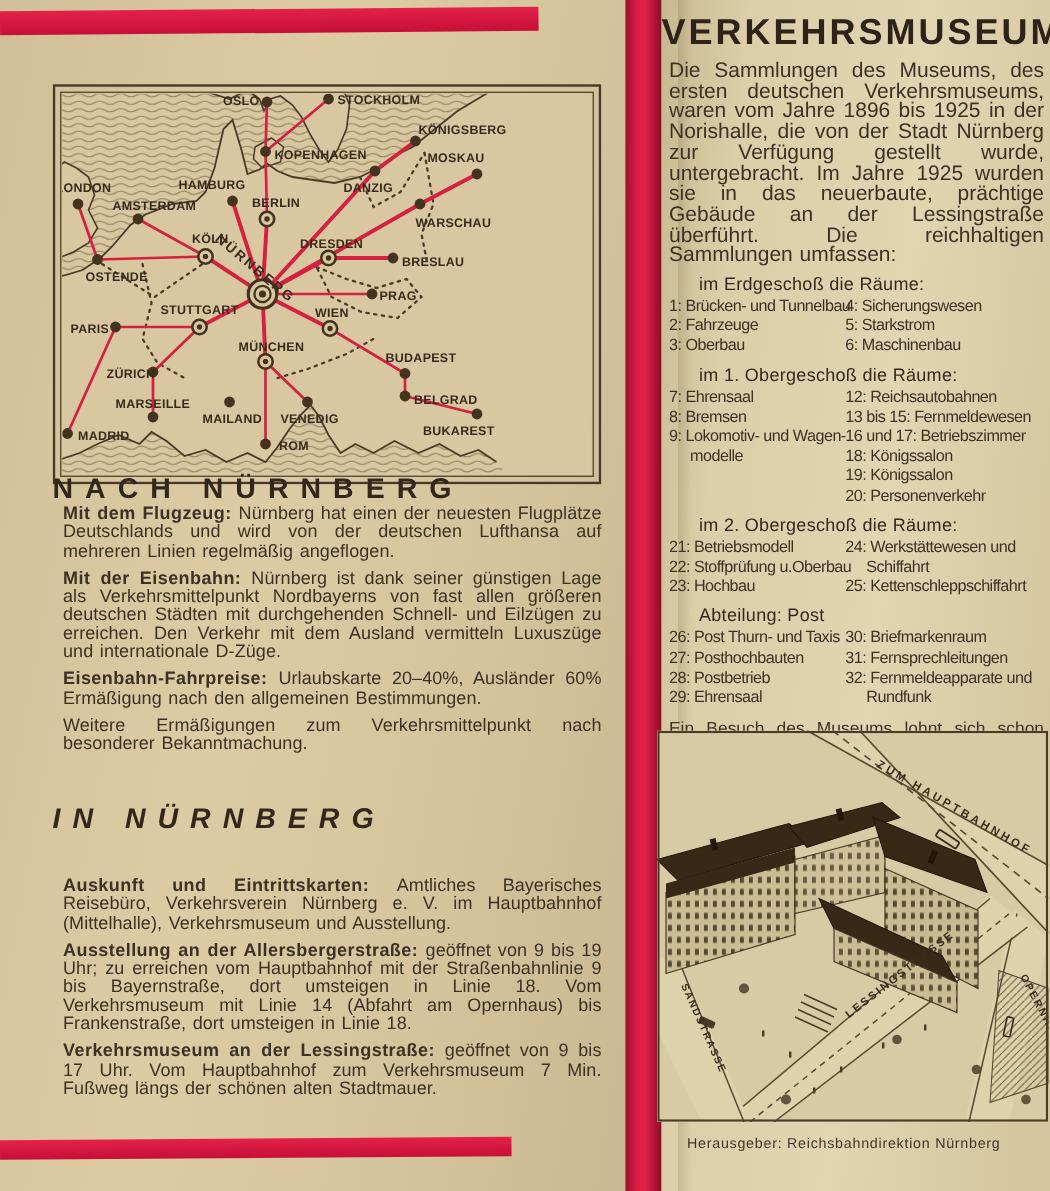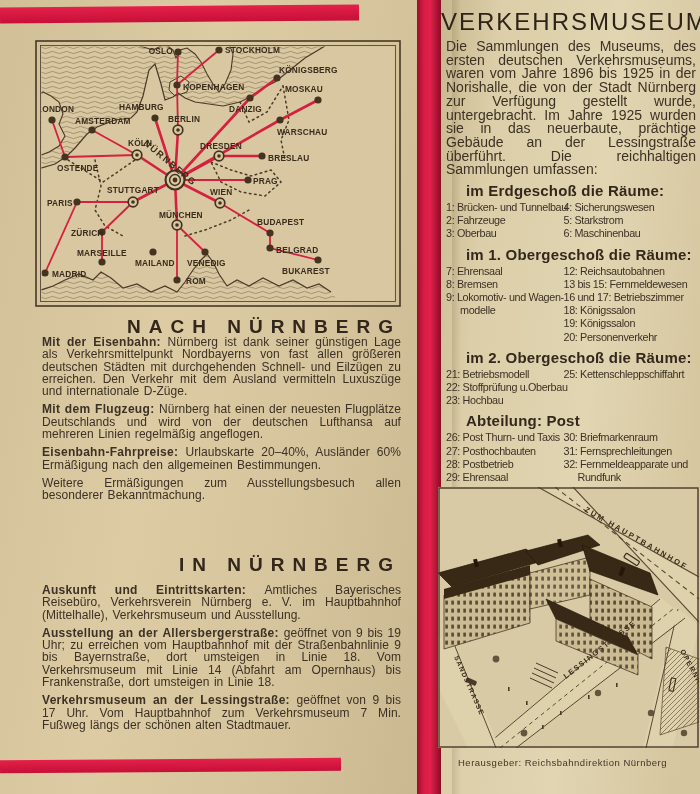--- a/index.html
+++ b/index.html
@@ -12,28 +12,28 @@
   .sheet{position:absolute;inset:0;}
 
   
   .page-left{
     position:absolute;left:0;top:0;width:417px;height:794px;
     background:linear-gradient(100deg,#d0bf97 0%,#dccba3 40%,#d5c49c 70%,#c9b890 100%);
   }
   .stripe{position:absolute;background:linear-gradient(180deg,#e42149,#c60f38);}
   .stripe-top{left:0;top:6px;width:359px;height:16px;transform:rotate(-.5deg);}
   .stripe-bottom{left:0;top:759px;width:341px;height:13px;transform:rotate(-.4deg);}
-  .map-frame{position:absolute;left:35px;top:40px;width:366px;height:230px;text-align:right;}
+  .map-frame{position:absolute;left:35px;top:56px;width:366px;height:230px;text-align:right;}
   .map-frame svg{display:block;}
   .head-left{
-    position:absolute;left:35px;width:366px;margin:0;text-align:right;
+    position:absolute;left:35px;width:366px;margin:0;text-align:left;
     font-weight:bold;color:#33271c;letter-spacing:8px;font-size:19px;white-space:nowrap;
   }
   #head-nach{top:316px;}
-  #head-in{top:554px;}
+  #head-in{top:536px;font-style:italic;}
   .textcol{
     position:absolute;left:42px;width:359px;color:#3d3125;
     font-size:12px;line-height:12.3px;text-align:justify;letter-spacing:.05px;word-spacing:1px;
   }
   #nach-paras{top:336px;}
   #in-paras{top:584px;}
   .bpara{margin:0 0 6px;}
   .lead{font-weight:bold;letter-spacing:.3px;}
 
   
@@ -44,25 +44,25 @@
 
   
   .page-right{
     position:absolute;left:441px;top:0;width:259px;height:794px;
     background:linear-gradient(95deg,#c8b88f 0%,#dbcea8 18%,#e1d5b2 55%,#d5c69f 92%);
   }
   .crease{position:absolute;left:11px;top:0;width:9px;height:794px;
     background:linear-gradient(90deg,rgba(90,70,40,.16),rgba(90,70,40,0));}
   .rp-title{
     position:absolute;left:0;top:8px;width:100%;margin:0;text-align:center;
-    font-size:24px;font-weight:normal;letter-spacing:2px;color:#2e2318;white-space:nowrap;
+    font-size:24px;font-weight:bold;letter-spacing:2px;color:#2e2318;white-space:nowrap;
   }
   .rp-flow{position:absolute;left:5px;top:40px;width:250px;color:#3d3125;}
   .intro{font-size:14px;line-height:13.7px;text-align:justify;margin:0 0 4px;word-spacing:.6px;}
-  .room-head{font-weight:bold;font-size:15px;margin:5px 0 2px;letter-spacing:.2px;color:#34281c;padding-left:20px;}
+  .room-head{font-weight:normal;font-size:12px;margin:5px 0 2px;letter-spacing:.2px;color:#34281c;padding-left:20px;}
   .room-cols{display:flex;}
   .rcol{width:47%;flex:none;}
   .rcol2{width:53%;flex:none;}
   .room-item{
     font-size:10.8px;line-height:13.2px;letter-spacing:-.35px;
     white-space:pre;padding-left:14px;text-indent:-14px;
   }
   .closing{font-size:11.6px;line-height:13px;text-align:justify;text-align-last:center;margin:7px 0 0;}
   .illus{position:absolute;left:-3px;top:487px;width:261px;height:261px;}
   .illus svg{display:block;}
@@ -262,24 +262,24 @@
               <text transform="translate(108,104) rotate(40)" class="hub-label">NÜRNBERG</text>
             </g>
         </g>
         <rect x="1" y="1" width="364" height="265" fill="none" stroke="#473828" stroke-width="1.6"></rect>
         <rect x="5.5" y="5.5" width="355" height="256" fill="none" stroke="#473828" stroke-width=".8"></rect>
       </svg>
     </div>
 
     <h2 class="head-left" id="head-nach">NACH NÜRNBERG</h2>
     <div class="textcol" id="nach-paras">
+        <p class="bpara"><span class="lead">Mit dem Flugzeug: </span>Nürnberg hat einen der neuesten Flugplätze Deutschlands und wird von der deutschen Lufthansa auf mehreren Linien regelmäßig angeflogen.</p>
         <p class="bpara"><span class="lead">Mit der Eisenbahn: </span>Nürnberg ist dank seiner günstigen Lage als Verkehrsmittelpunkt Nordbayerns von fast allen größeren deutschen Städten mit durchgehenden Schnell- und Eilzügen zu erreichen. Den Verkehr mit dem Ausland vermitteln Luxuszüge und internationale D-Züge.</p>
-        <p class="bpara"><span class="lead">Mit dem Flugzeug: </span>Nürnberg hat einen der neuesten Flugplätze Deutschlands und wird von der deutschen Lufthansa auf mehreren Linien regelmäßig angeflogen.</p>
         <p class="bpara"><span class="lead">Eisenbahn-Fahrpreise: </span>Urlaubskarte 20–40%, Ausländer 60% Ermäßigung nach den allgemeinen Bestimmungen.</p>
-        <p class="bpara">Weitere Ermäßigungen zum Ausstellungsbesuch allen besonderer Bekanntmachung.</p>
+        <p class="bpara">Weitere Ermäßigungen zum Verkehrsmittelpunkt nach besonderer Bekanntmachung.</p>
       </div>
     <h2 class="head-left" id="head-in">IN NÜRNBERG</h2>
     <div class="textcol" id="in-paras">
         <p class="bpara"><span class="lead">Auskunft und Eintrittskarten: </span>Amtliches Bayerisches Reisebüro, Verkehrsverein Nürnberg e. V. im Hauptbahnhof (Mittelhalle), Verkehrsmuseum und Ausstellung.</p>
         <p class="bpara"><span class="lead">Ausstellung an der Allersbergerstraße: </span>geöffnet von 9 bis 19 Uhr; zu erreichen vom Hauptbahnhof mit der Straßenbahnlinie 9 bis Bayernstraße, dort umsteigen in Linie 18. Vom Verkehrsmuseum mit Linie 14 (Abfahrt am Opernhaus) bis Frankenstraße, dort umsteigen in Linie 18.</p>
         <p class="bpara"><span class="lead">Verkehrsmuseum an der Lessingstraße: </span>geöffnet von 9 bis 17 Uhr. Vom Hauptbahnhof zum Verkehrsmuseum 7 Min. Fußweg längs der schönen alten Stadtmauer.</p>
       </div>
 
     <div class="stripe stripe-bottom"></div>
   </div>
@@ -329,20 +329,22 @@
           </div>
           <div>
             <div class="room-head">im 2. Obergeschoß die Räume:</div>
             <div class="room-cols">
               <div class="rcol">
                 <div class="room-item">21: Betriebsmodell</div>
                 <div class="room-item">22: Stoffprüfung u.Oberbau</div>
                 <div class="room-item">23: Hochbau</div>
               </div>
               <div class="rcol2">
+                <div class="room-item">24: Werkstättewesen und
+Schiffahrt</div>
                 <div class="room-item">25: Kettenschleppschiffahrt</div>
               </div>
             </div>
           </div>
           <div>
             <div class="room-head">Abteilung: Post</div>
             <div class="room-cols">
               <div class="rcol">
                 <div class="room-item">26: Post Thurn- und Taxis</div>
                 <div class="room-item">27: Posthochbauten</div>

